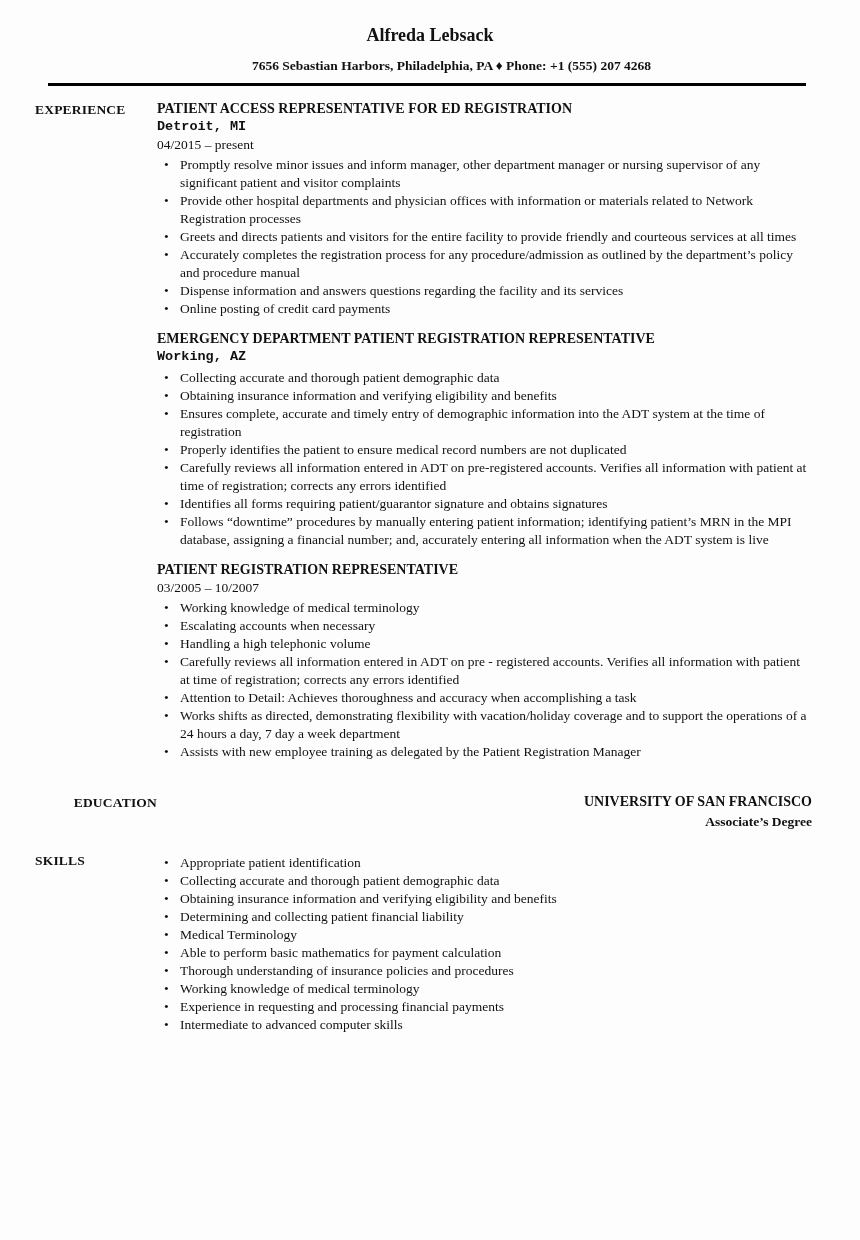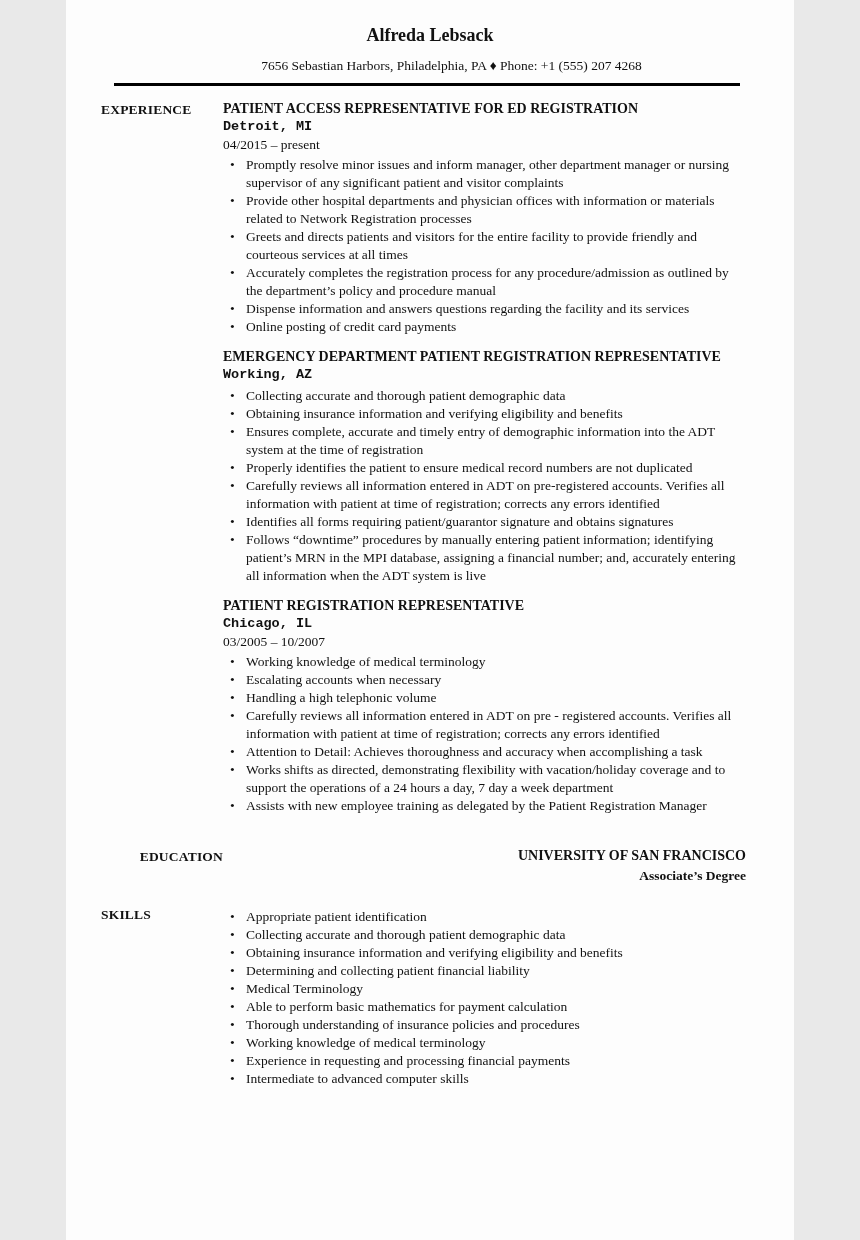--- a/index.html
+++ b/index.html
@@ -3,38 +3,38 @@
 <meta charset="utf-8">
 <style>
   html, body { margin: 0; padding: 0; }
   body {
     background: #e9e9e9;
     font-family: "Liberation Serif", "DejaVu Serif", serif;
     color: #111;
   }
   .page {
     position: relative;
-    width: 728px;
+    width: 860px;
     height: 1240px;
     background: #fdfdfd;
     margin: 0 auto;
     overflow: hidden;
     box-sizing: border-box;
   }
   
   .doc-header { text-align: center; padding-top: 24px; }
   .person-name {
     font-size: 18px;
     font-weight: bold;
     margin: 0;
     line-height: 22px;
   }
   .contact-line {
     font-size: 13.5px;
-    font-weight: normal;
+    font-weight: bold;
     margin: 12px 0 0 0;
     line-height: 16px;
     padding-left: 43px;
   }
   .header-rule {
     height: 3px;
     background: #000;
     margin: 9px 54px 0 48px;
   }
   
@@ -144,21 +144,20 @@
               <li>Ensures complete, accurate and timely entry of demographic information into the ADT system at the time of registration</li>
               <li>Properly identifies the patient to ensure medical record numbers are not duplicated</li>
               <li>Carefully reviews all information entered in ADT on pre-registered accounts. Verifies all information with patient at time of registration; corrects any errors identified</li>
               <li>Identifies all forms requiring patient/guarantor signature and obtains signatures</li>
               <li>Follows “downtime” procedures by manually entering patient information; identifying patient’s MRN in the MPI database, assigning a financial number; and, accurately entering all information when the ADT system is live</li>
             </ul>
         </section>
 
         <section class="job">
           <h2 class="job-title">PATIENT REGISTRATION REPRESENTATIVE</h2>
-          <div class="job-location">Chicago, IL</div>
           <div class="job-dates">03/2005 – 10/2007</div>
           <ul class="bullet-list">
 
           <li>Working knowledge of medical terminology</li>
               <li>Escalating accounts when necessary</li>
               <li>Handling a high telephonic volume</li>
               <li>Carefully reviews all information entered in ADT on pre - registered accounts. Verifies all information with patient at time of registration; corrects any errors identified</li>
               <li>Attention to Detail: Achieves thoroughness and accuracy when accomplishing a task</li>
               <li>Works shifts as directed, demonstrating flexibility with vacation/holiday coverage and to support the operations of a 24 hours a day, 7 day a week department</li>
               <li>Assists with new employee training as delegated by the Patient Registration Manager</li>

